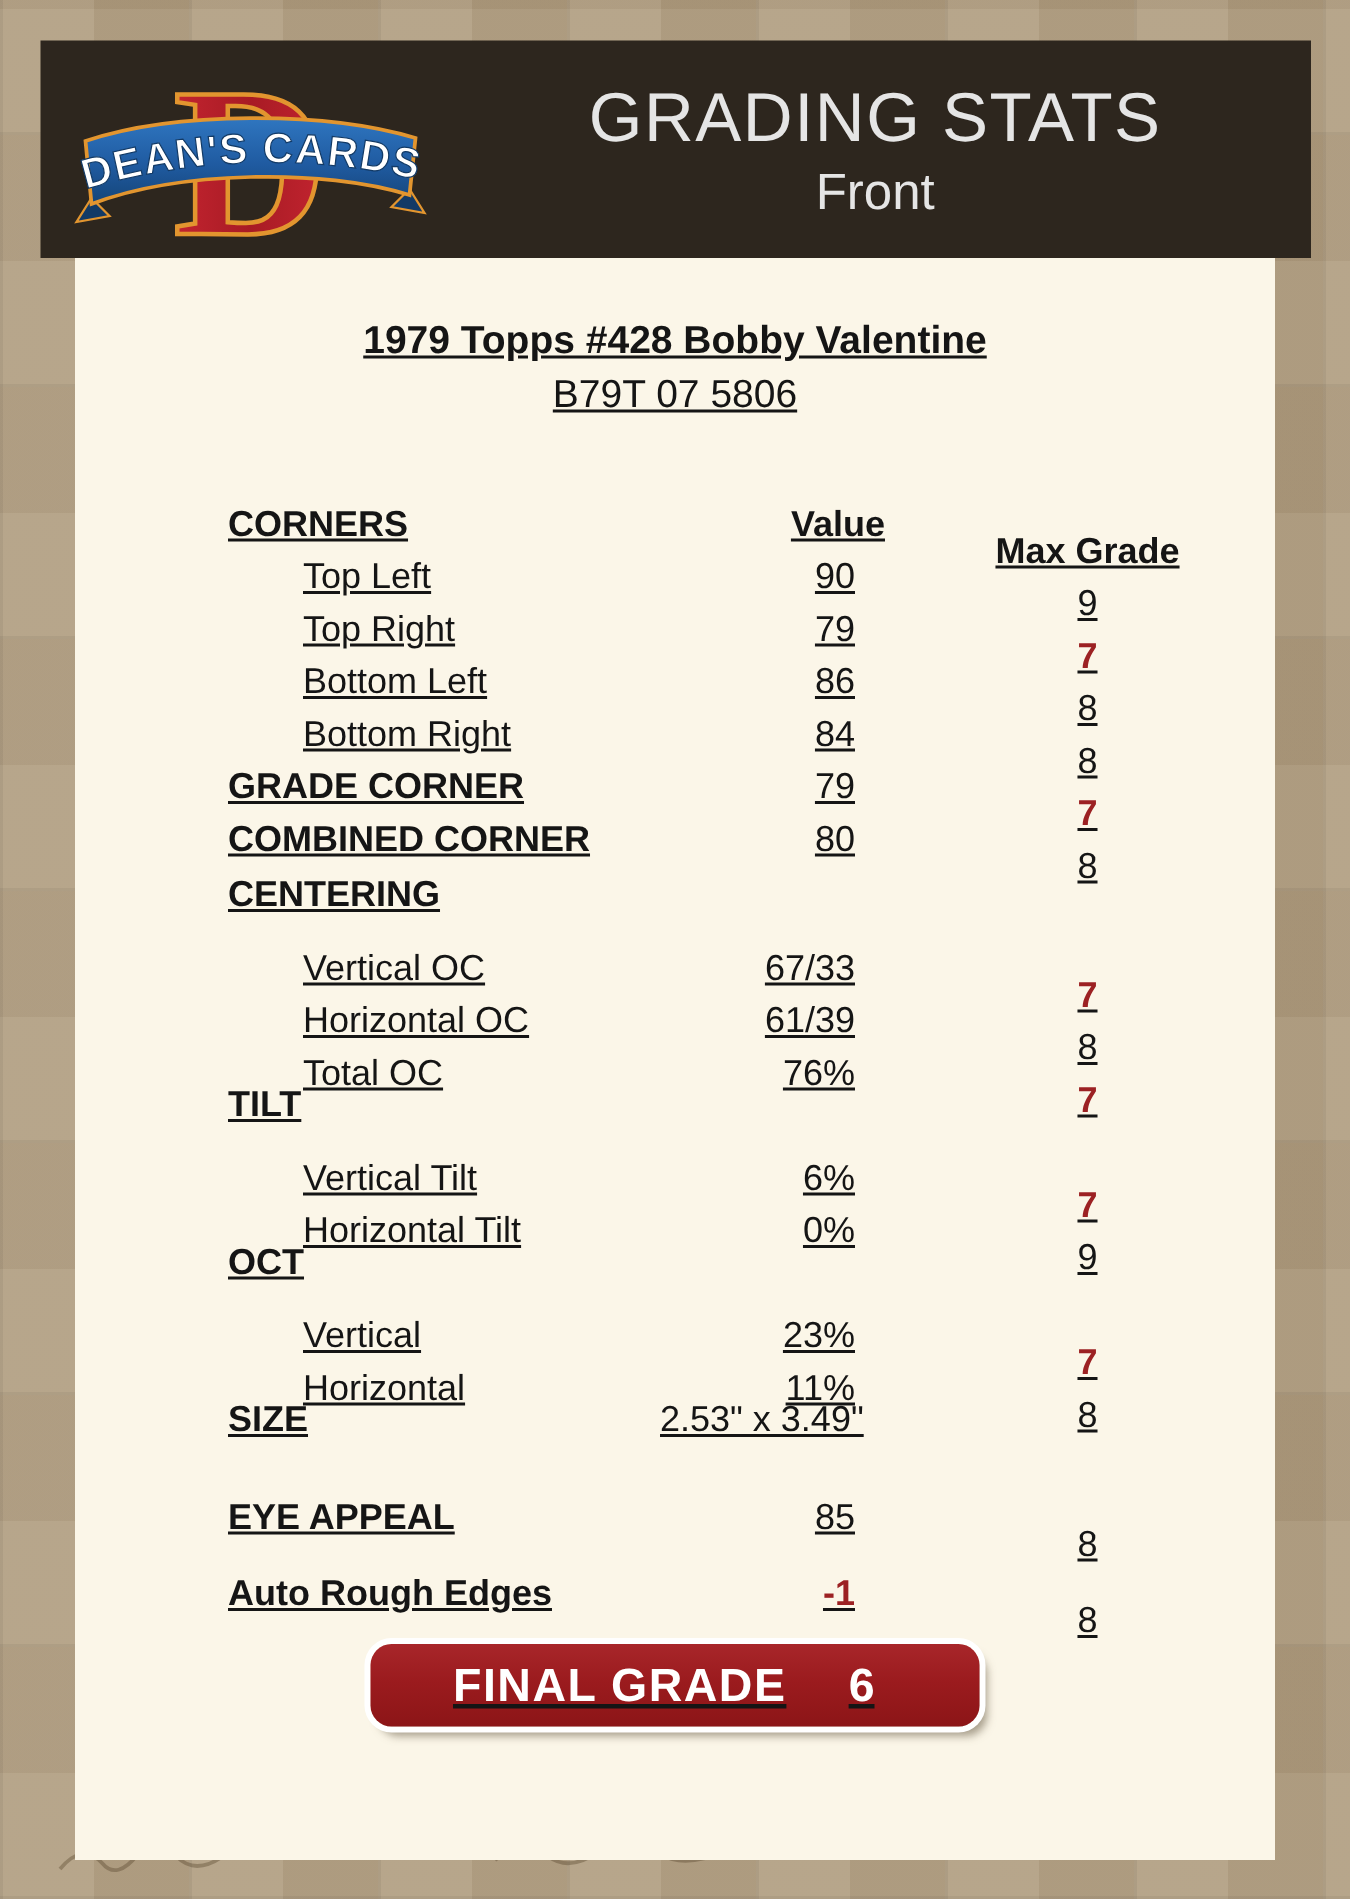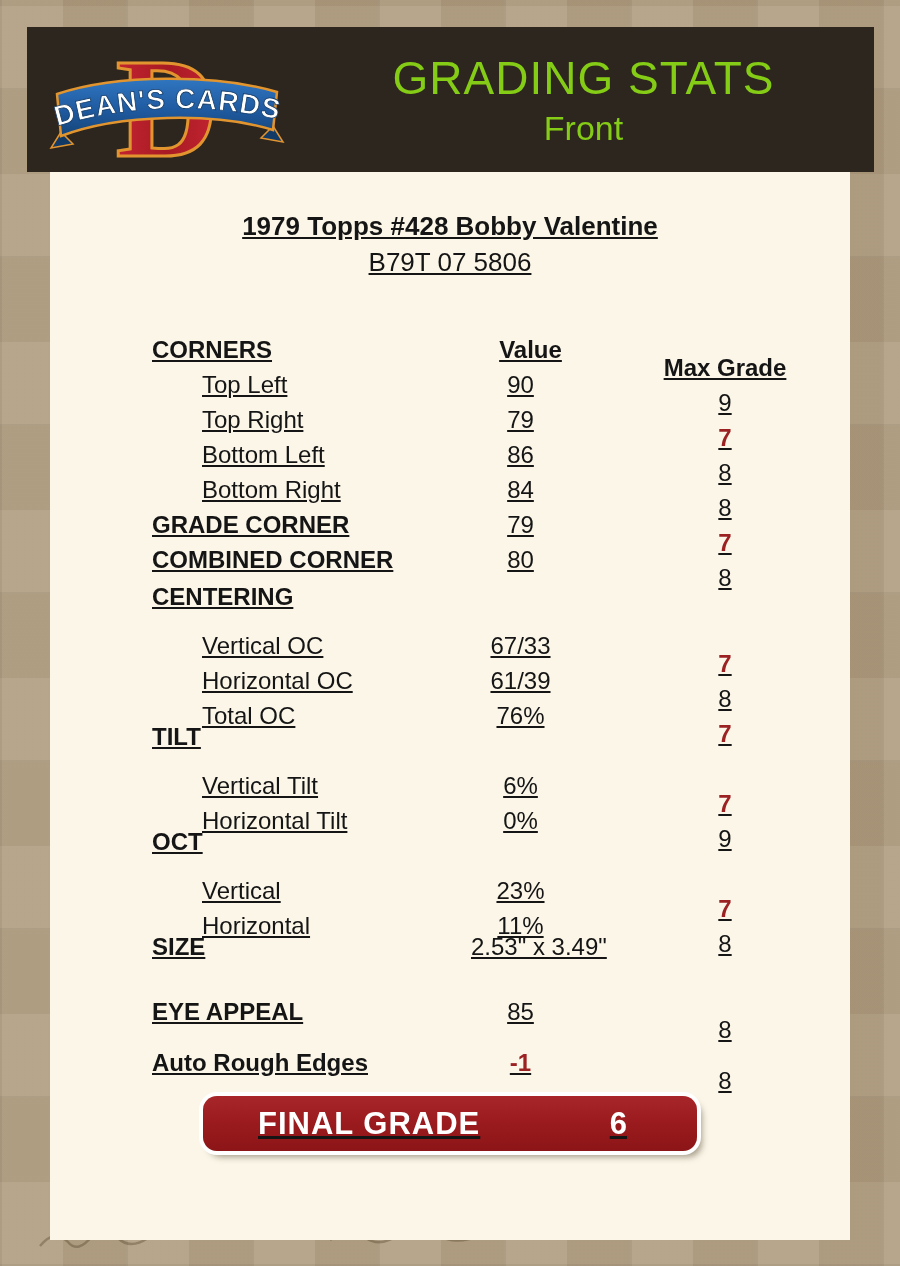--- a/index.html
+++ b/index.html
@@ -29,49 +29,49 @@
   }
   .bg-scribbles{position:absolute;left:0;bottom:0;width:900px;height:70px;z-index:0;opacity:.35;}
 
   .header-bar{
     position:absolute;left:27px;top:27px;width:847px;height:145px;
     background:var(--header_bg);
     display:flex;align-items:center;z-index:2;
   }
   .logo-wrap{width:252px;height:135px;margin-left:14px;position:relative;flex:0 0 auto;}
   .logo-wrap svg{position:absolute;left:6px;top:2px;}
-  .header-titles{flex:1;text-align:center;color:#84cc16;padding-top:2px;}
+  .header-titles{flex:1;text-align:center;color:#e5e5e5;padding-top:2px;}
   .header-main{font-size:46px;line-height:54px;letter-spacing:1px;}
   .header-sub{font-size:34px;line-height:46px;}
 
   .content{
     position:absolute;left:50px;top:172px;width:800px;height:1068px;
     background:var(--content_bg);z-index:1;
     color:var(--text_dark);
     text-decoration:underline;
   }
   .card-title{margin-top:36px;text-align:center;font-size:26px;line-height:36px;font-weight:bold;}
   .card-serial{text-align:center;font-size:26px;line-height:36px;}
 
   .gtable{margin-top:38px;margin-left:102px;width:650px;}
   .trow{
     display:grid;grid-template-columns:288px 150px 212px;
     height:35px;align-items:center;font-size:24px;
   }
   .trow.gap{margin-top:16px;}
   .c-label{white-space:nowrap;}
   .c-label.ind{padding-left:50px;}
-  .c-value{text-align:center;padding-right:20px;white-space:nowrap;margin-left:31px;}
+  .c-value{text-align:right;padding-right:20px;white-space:nowrap;}
   .trow.hdr .c-value{padding-right:0;}
   .c-max{text-align:center;padding-left:58px;margin-top:36px;}
   .b{font-weight:bold;}
   .red{color:var(--accent_red);font-weight:bold;}
 
   .final-grade-button{
-    margin:30px auto 0 auto;width:494px;height:55px;
+    margin:30px auto 0 auto;width:406px;height:55px;
     background:linear-gradient(180deg,#a8262a 0%, var(--button_red) 45%, #8c1517 100%);
     border:none;
     border-radius:14px;
     box-shadow:0 0 0 4px #ffffff, 5px 6px 6px rgba(96,84,62,.55);
     display:flex;align-items:center;
     padding:0 70px 0 55px;
     justify-content:space-between;
     color:#fff;font-family:"Liberation Sans", sans-serif;
     cursor:pointer;
   }

